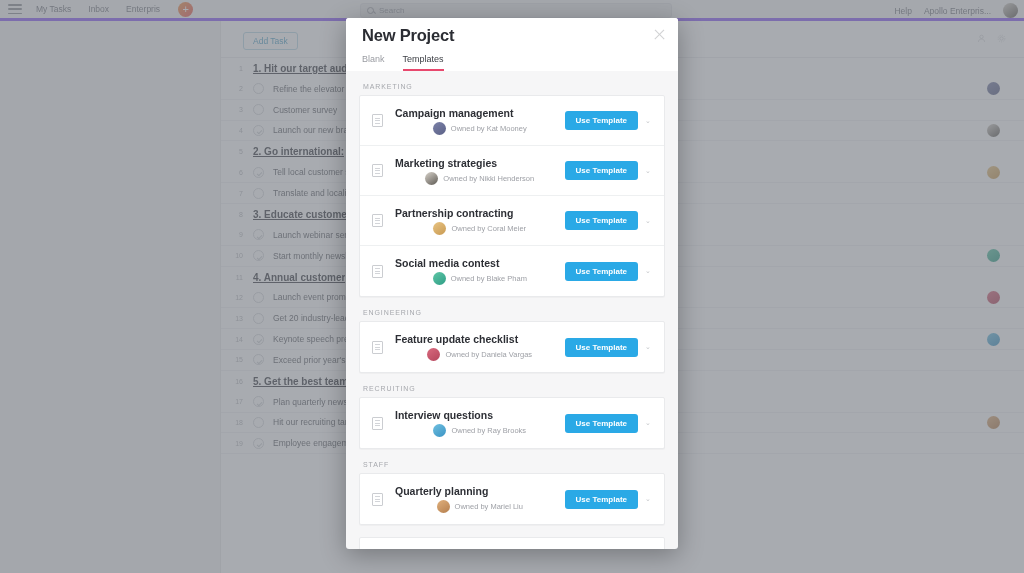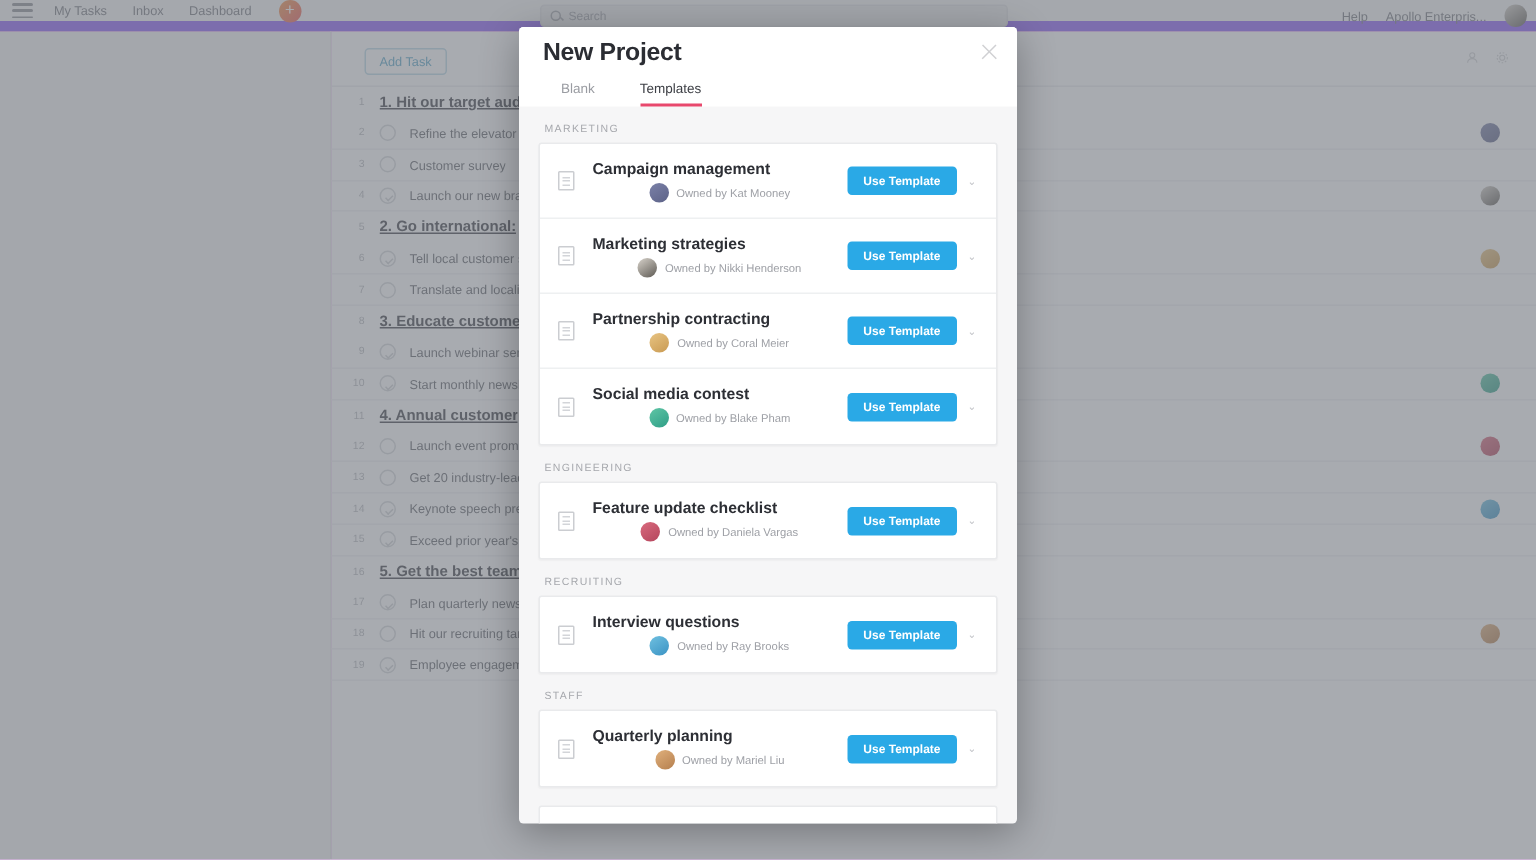--- a/index.html
+++ b/index.html
@@ -12,21 +12,21 @@
 
   
   #app-bg {
     position: absolute; inset: 0;
     background: #ffffff;
   }
 
   .topbar {
     position: absolute; top: 0; left: 0; right: 0; height: 21px;
     background: #f7f7f8;
-    border-bottom: 7px solid #8b5cf6;
+    border-bottom: 3px solid #8b5cf6;
     display: flex; align-items: center;
   }
   .hamburger {
     width: 14px; height: 10px; margin-left: 8px; margin-right: 14px;
     display: flex; flex-direction: column; justify-content: space-between;
   }
   .hamburger i { display: block; height: 1.5px; background: #8e9096; border-radius: 1px; }
   .topnav-link {
     font-size: 8.5px; color: #77797f; margin-right: 17px; cursor: pointer;
     white-space: nowrap;
@@ -134,21 +134,20 @@
   .close-x::before, .close-x::after {
     content:''; position:absolute; left:0; top:6px; width:13px; height:1.3px; background:#7a7c82;
   }
   .close-x::before { transform: rotate(45deg); }
   .close-x::after  { transform: rotate(-45deg); }
 
   .tabs { display: flex; gap: 18px; margin-top: 9px; }
   .tab {
     font-size: 9px; color: #9a9ca2; padding-bottom: 5px; cursor: pointer;
     border-bottom: 2px solid transparent;
-    margin-left: 12px;
   }
   .tab.active { color: #3e4046; border-bottom-color: #e8486d; }
 
   .modal-body { flex: 1; overflow: hidden; padding: 0 13px; }
 
   .sec-label {
     font-size: 7px; color: #a6a8ad; letter-spacing: .9px;
     margin: 12px 0 5px 4px; text-transform: uppercase;
   }
 
@@ -206,21 +205,21 @@
 <div id="app-bg">
 
   <div class="topbar">
     <div class="hamburger">
         <i></i>
         <i></i>
         <i></i>
       </div>
     <div class="topnav-link">My Tasks</div>
     <div class="topnav-link">Inbox</div>
-    <div class="topnav-link">Dashboard</div>
+    <div class="topnav-link">Enterpris</div>
     <div class="plus-btn">+</div>
 
     <div class="search-wrap">
       <span class="search-ico"></span>
       <span class="search-ph">Search</span>
     </div>
 
     <div class="top-right">
       <span class="help-lnk">Help</span>
       <span class="org-lnk">Apollo Enterpris...</span>

